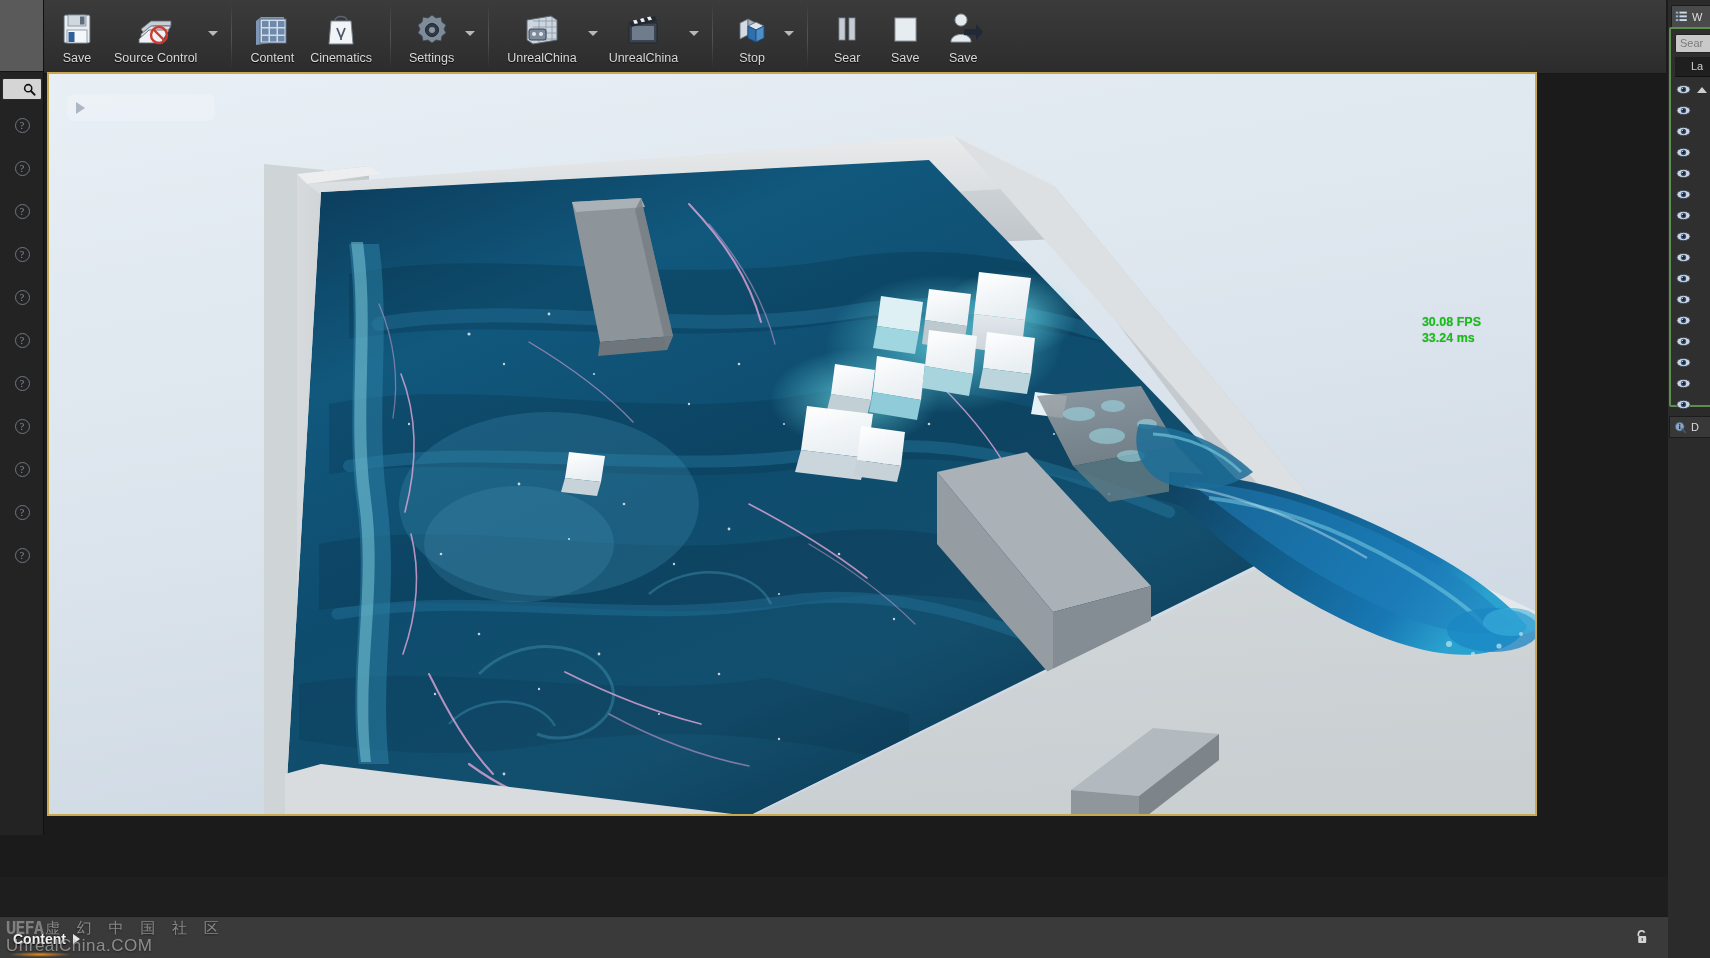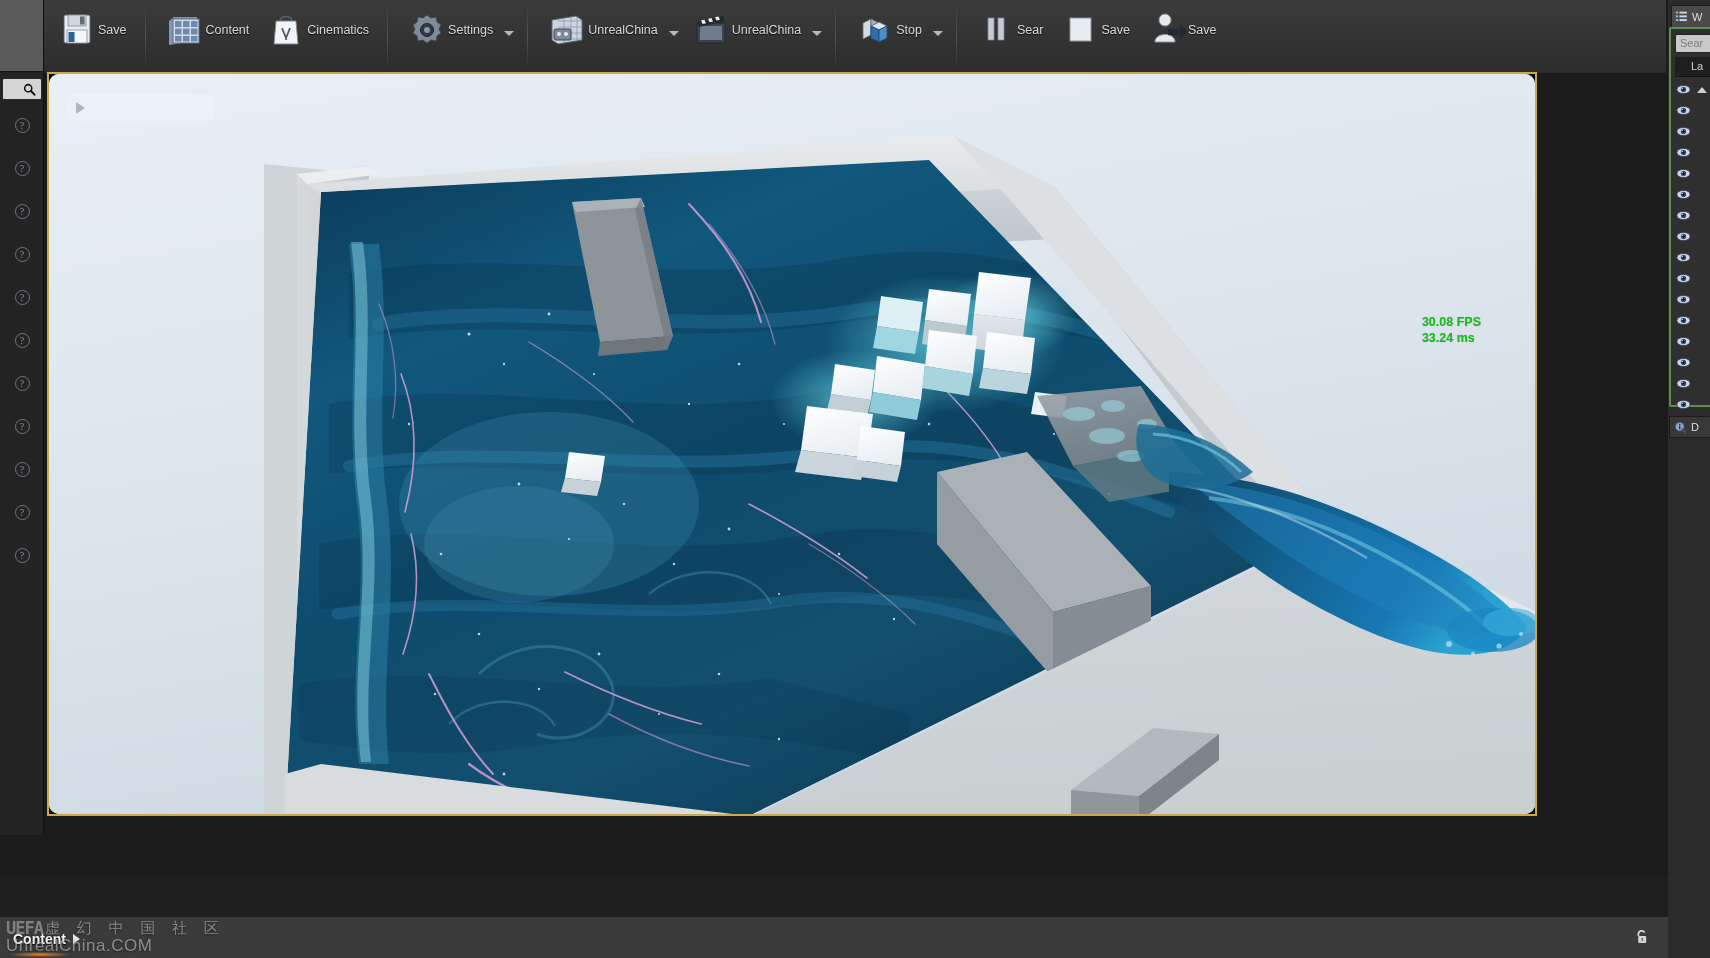--- a/index.html
+++ b/index.html
@@ -18,21 +18,21 @@
   .toolbar {
     position: absolute; left: 44px; top: 0; width: 1622px; height: 74px;
     background: linear-gradient(180deg,#3b3b3b 0%, #333333 55%, #2c2c2c 100%);
     border-bottom: 1px solid #181818;
     display: flex; align-items: flex-start;
   }
   .tb-group { display: flex; align-items: stretch; height: 74px; padding: 5px 4px 0 4px; }
   .tb-sep { width: 1px; height: 60px; margin: 6px 6px 0 6px;
             background: linear-gradient(180deg, rgba(255,255,255,0.02), rgba(255,255,255,0.16), rgba(255,255,255,0.02)); }
   .tb-btn {
-    display: flex; flex-direction: row; align-items: center; justify-content: flex-start;
+    display: flex; flex-direction: column; align-items: center; justify-content: flex-start;
     min-width: 56px; padding: 4px 8px 2px 8px; cursor: pointer; border-radius: 2px;
   }
   .tb-icon { width: 42px; height: 40px; position: relative; display:block; }
   .tb-label { color: #d8d8d8; font-size: 12.5px; line-height: 14px; margin-top: 2px; white-space: nowrap;
               text-shadow: 0 1px 1px rgba(0,0,0,0.85); }
   .tb-combo { display: flex; align-items: flex-start; }
   .tb-arrow {
     width: 16px; height: 70px; display: flex; align-items: center; justify-content: center;
     padding-bottom: 14px; cursor: pointer;
   }
@@ -61,21 +61,21 @@
     display:flex; align-items:center; justify-content:center;
     font-family:"Liberation Serif", serif;
   }
 
   
   .viewport-wrap {
     position: absolute; left: 47px; top: 72px; width: 1490px; height: 744px;
     border: 2px solid #c8a951; background: #000; overflow: hidden;
   }
   .viewport { position: absolute; inset: 0; overflow: hidden;
-    background: linear-gradient(170deg,#e4ecf3 0%, #dde6ee 40%, #d6e0e9 100%); border-radius: 10px; }
+    background: linear-gradient(170deg,#e4ecf3 0%, #dde6ee 40%, #d6e0e9 100%); }
 
   
   .stats {
     position: absolute; right: 54px; top: 240px;
     color: #13c013; font-size: 12.5px; font-weight: bold; line-height: 16px;
     font-family: "Liberation Sans", sans-serif; text-align: left;
     text-shadow: 0 0 1px rgba(0,0,0,0.25);
   }
   .pie-hint {
     position: absolute; left: 18px; top: 20px; width: 148px; height: 27px;
@@ -209,20 +209,37 @@
             <span class="tb-icon">
               <svg width="42" height="40" viewBox="0 0 42 40" style="display:block">
                 <rect x="8" y="6" width="26" height="28" rx="1.5" fill="#e9edf1" stroke="#59636d" stroke-width="1"></rect>
                 <rect x="12" y="6" width="18" height="11" fill="#cfd8e0" stroke="#7e8a95" stroke-width="0.8"></rect>
                 <rect x="24" y="7.5" width="4.5" height="8" fill="#5d6d7d"></rect>
                 <rect x="11" y="21" width="20" height="13" fill="#f4f7fa" stroke="#7e8a95" stroke-width="0.8"></rect>
                 <rect x="12.5" y="23" width="6" height="10" fill="#2e5f96"></rect>
               </svg>
             </span>
             <span class="tb-label">Save</span>
+          </div>
+        </div>
+        <div class="tb-combo">
+          <div class="tb-btn">
+            <span class="tb-icon">
+              <svg width="42" height="40" viewBox="0 0 42 40" style="display:block">
+                <path d="M6,20 L16,12 L36,12 L36,17 L18,17 L9,25 Z" fill="#c7ced6" stroke="#5d6770" stroke-width="0.9"></path>
+                <path d="M6,25 L16,17 L36,17 L28,30 L6,30 Z" fill="#dce3ea" stroke="#5d6770" stroke-width="0.9"></path>
+                <path d="M4,30 L14,21 L34,21 L26,34 L4,34 Z" fill="#eef2f6" stroke="#5d6770" stroke-width="0.9"></path>
+                <circle cx="24" cy="26" r="8" fill="none" stroke="#cf3a2e" stroke-width="2.4"></circle>
+                <line x1="18.5" y1="20.5" x2="29.5" y2="31.5" stroke="#cf3a2e" stroke-width="2.4"></line>
+              </svg>
+            </span>
+            <span class="tb-label">Source Control</span>
+          </div>
+          <div class="tb-arrow">
+            <i></i>
           </div>
         </div>
       </div>
       <div class="tb-sep"></div>
       <div class="tb-group">
         <div class="tb-combo">
           <div class="tb-btn">
             <span class="tb-icon">
               <svg width="42" height="40" viewBox="0 0 42 40" style="display:block">
                 <path d="M5,12 L10,8 L33,8 L33,32 L5,36 Z" fill="#7e97b8"></path>

